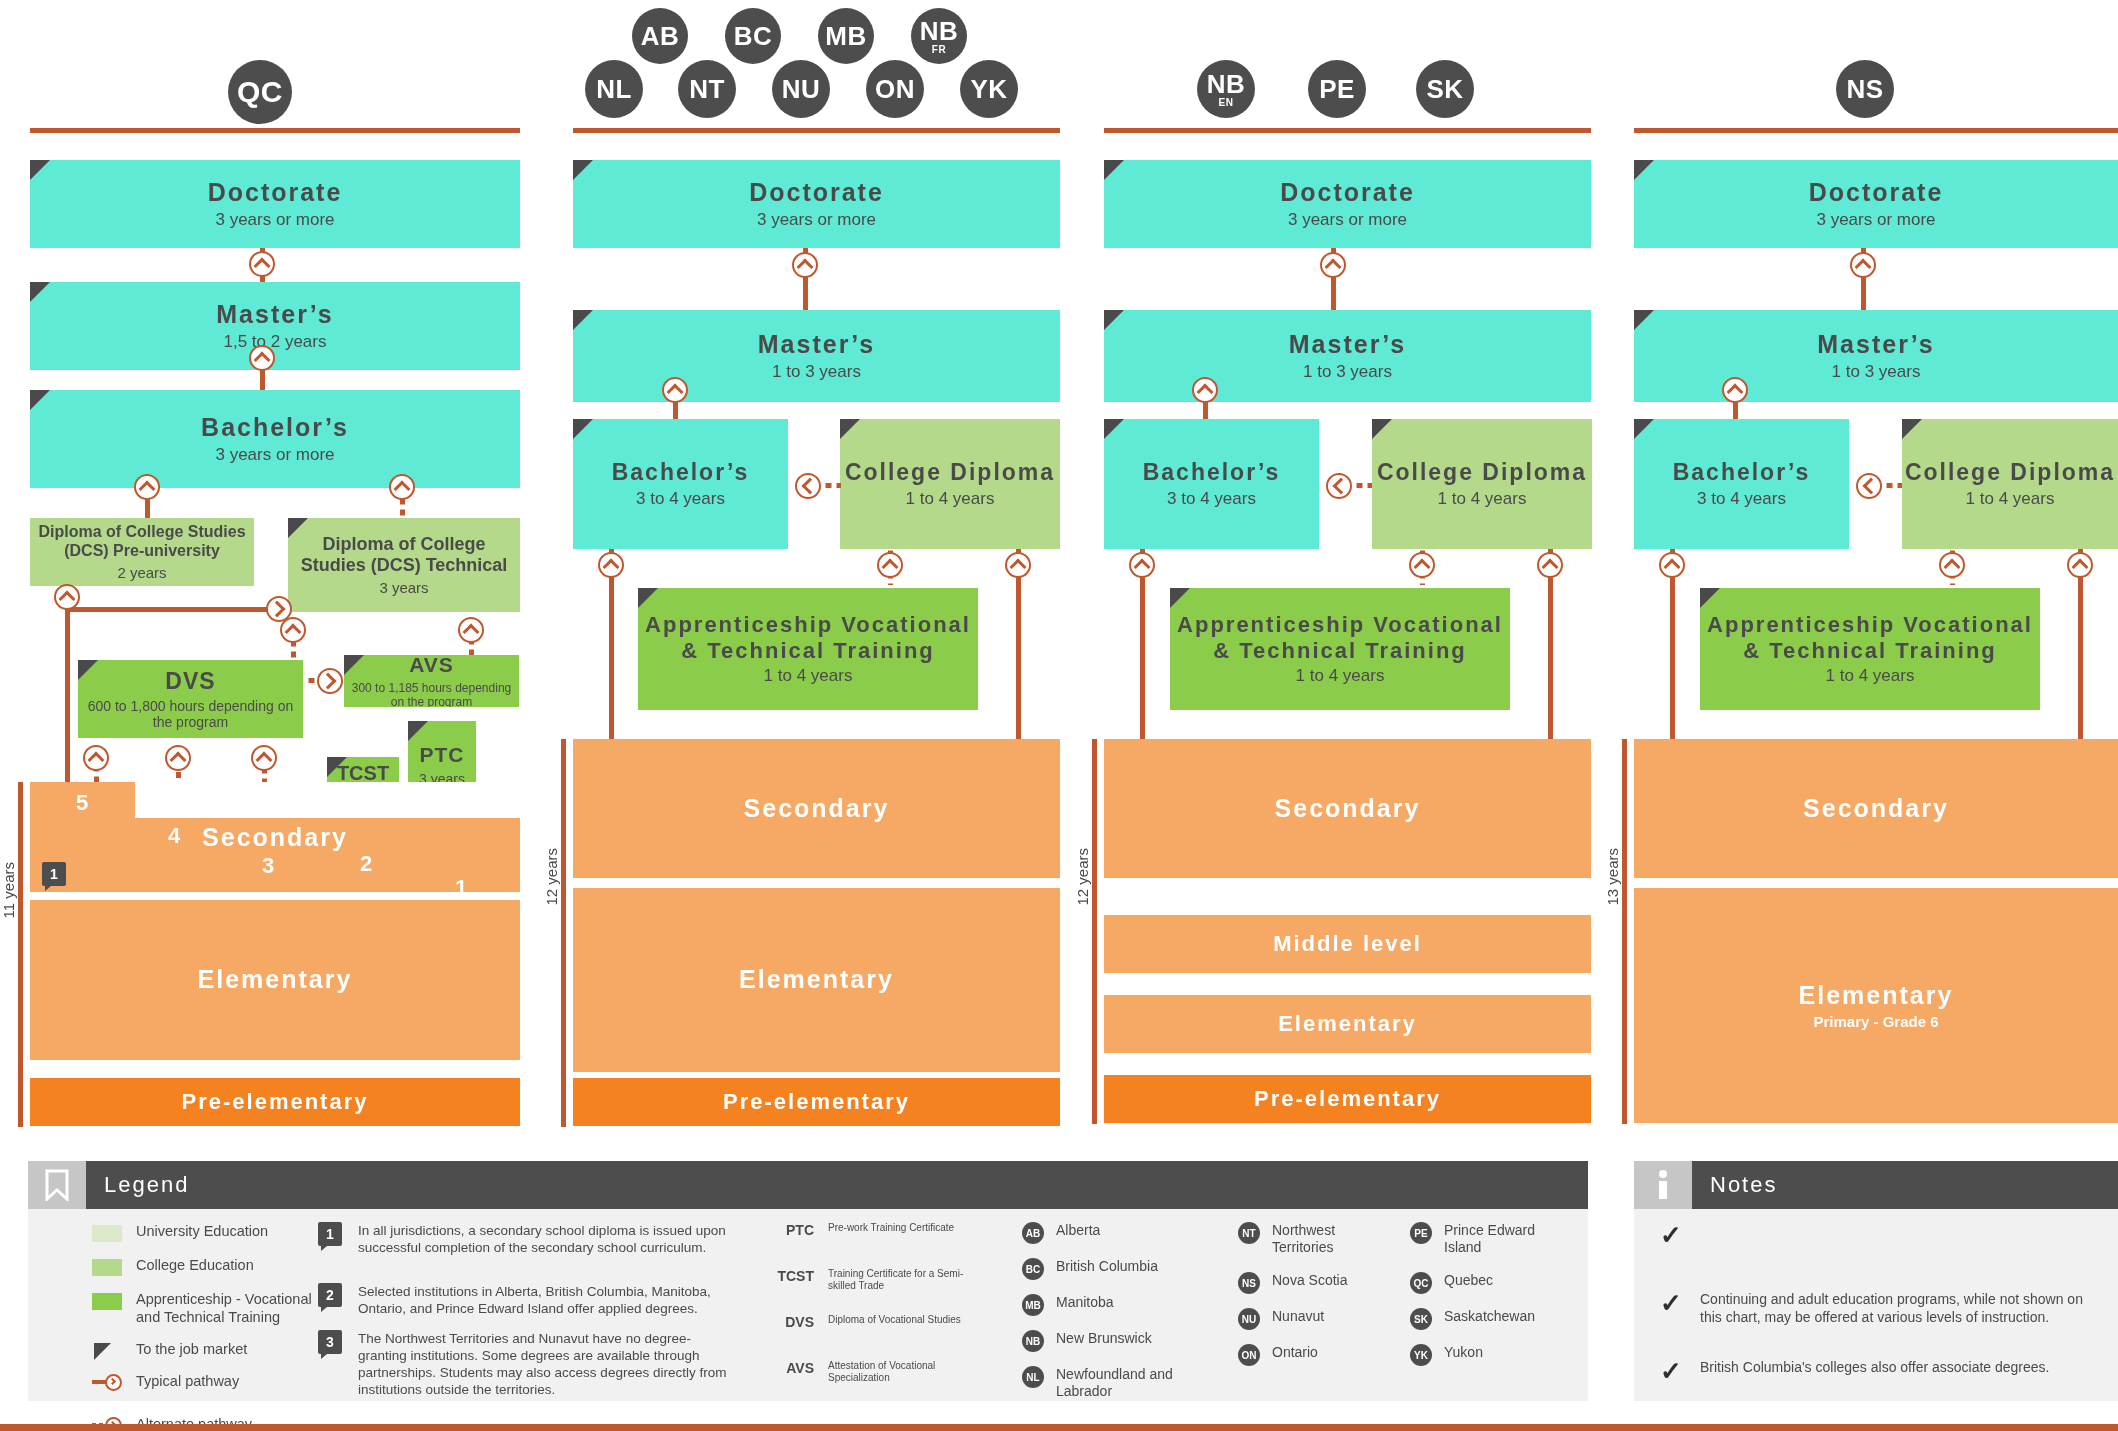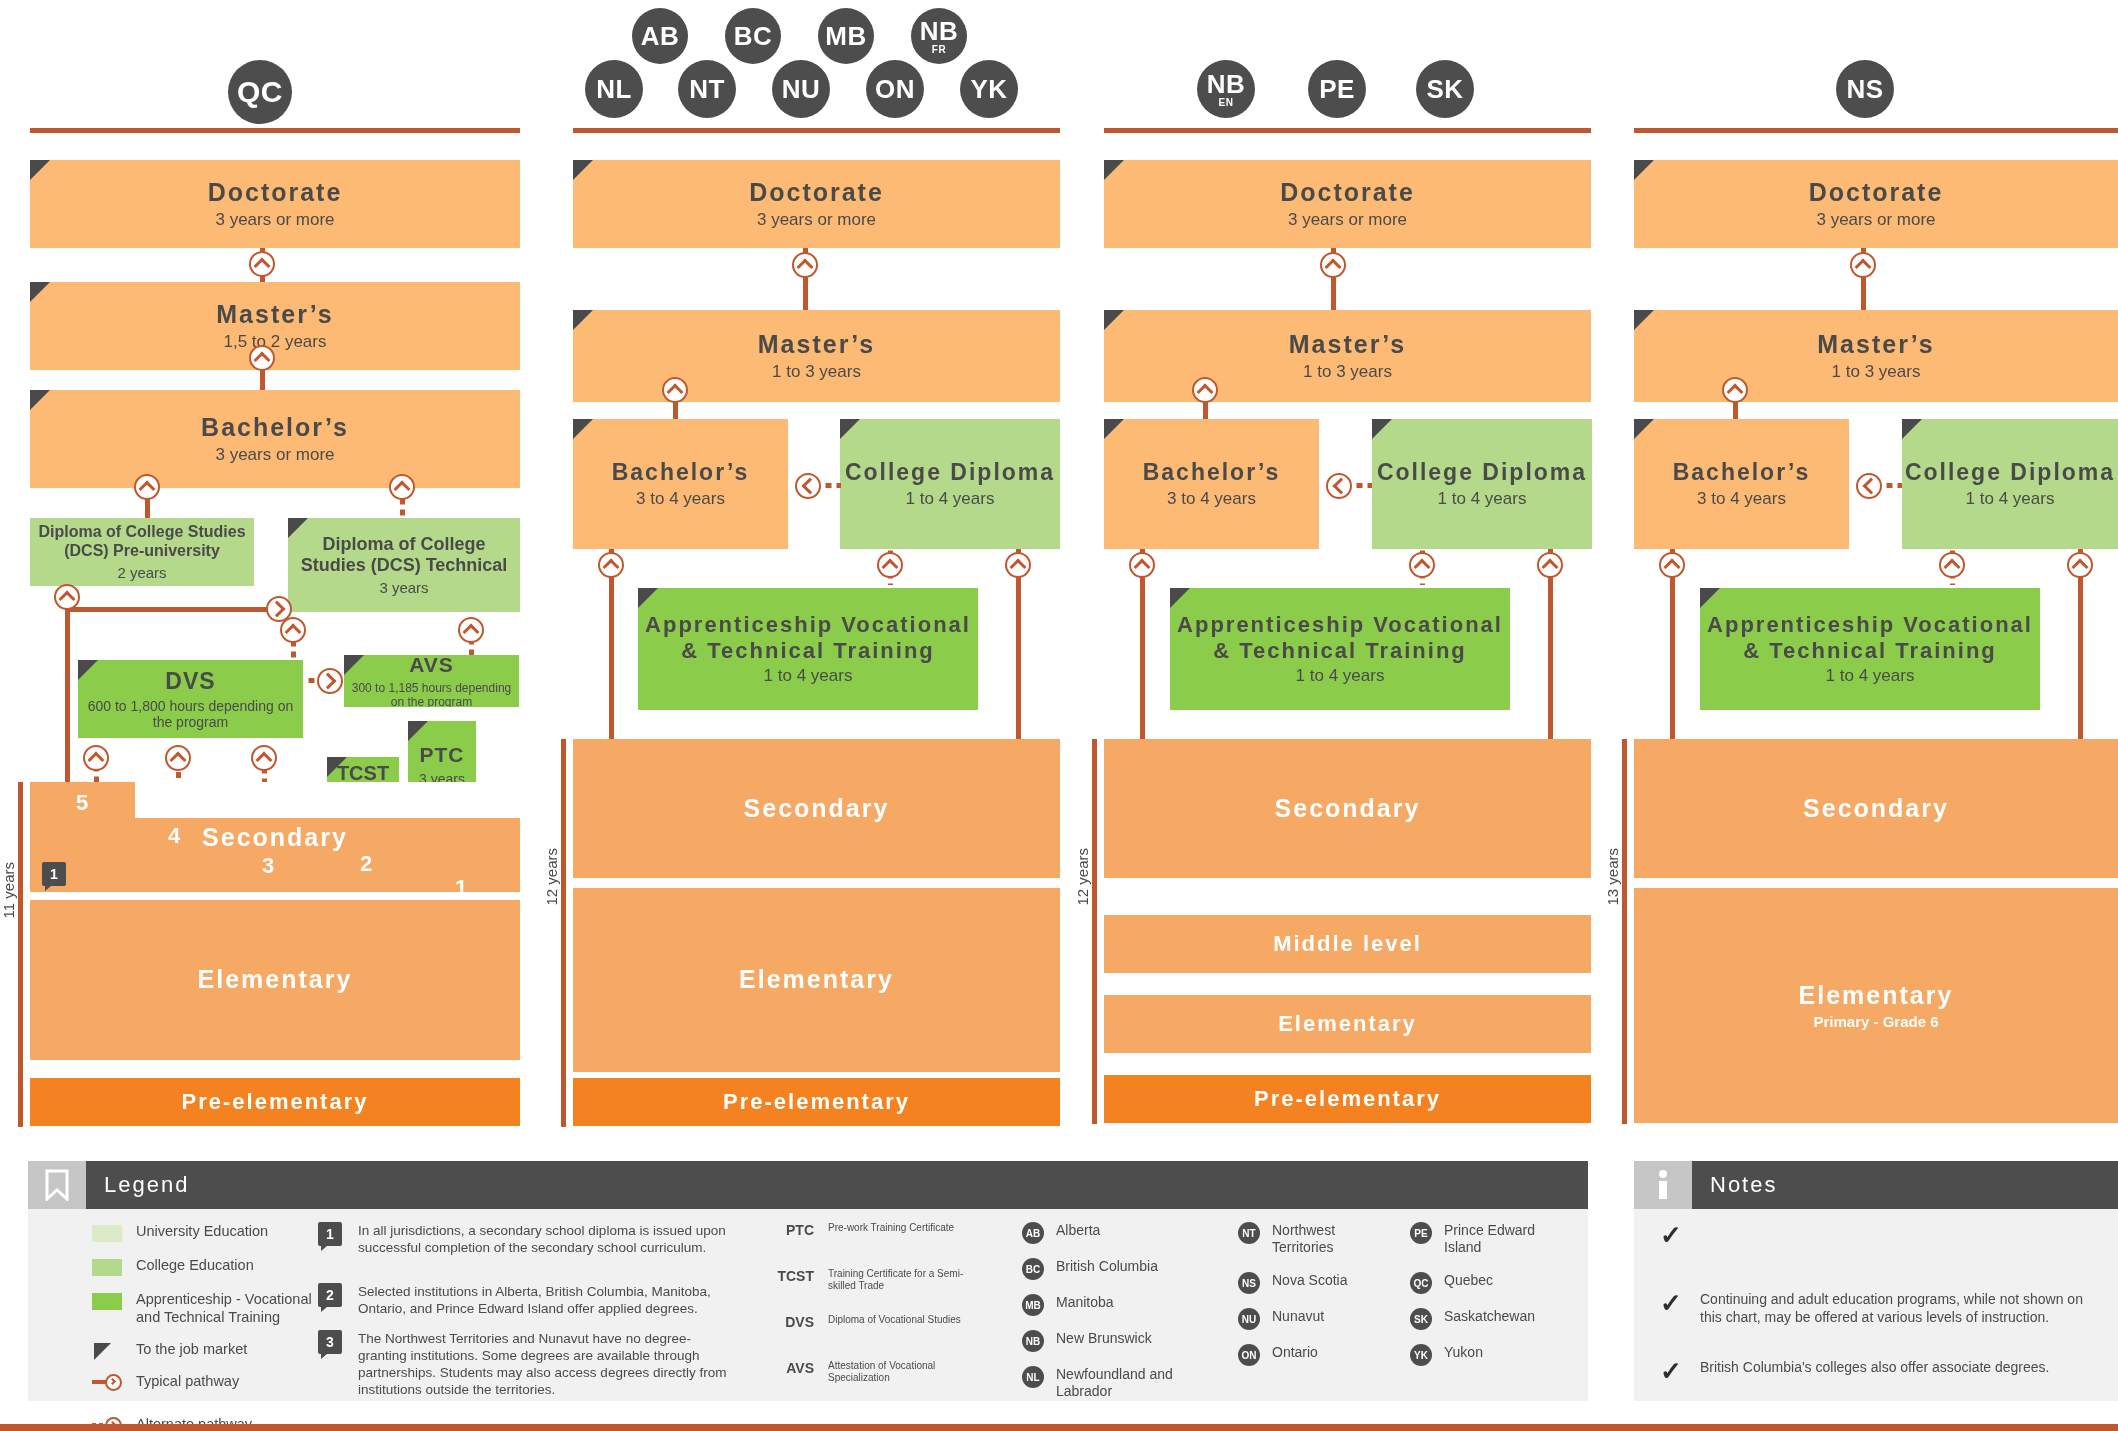--- a/index.html
+++ b/index.html
@@ -45,21 +45,21 @@
     overflow:hidden;
   }
   .box .t {
     font-weight:bold;
     letter-spacing:2px;
     font-size:25px;
     line-height:1.18;
   }
   .box .s { font-size:17px; margin-top:3px; letter-spacing:0; font-weight:normal;}
 
-  .uni  { background:#fdba74; }
+  .uni  { background:#5eead4; }
   .coll { background:#b5d98a; }
   .app  { background:#8ccc4b; }
   .orange { background:#f5a965; }
   .orange-dark { background:#f58220; }
   .orange .t, .orange-dark .t { color:#ffffff; }
 
   
   .job-corner {
     position:absolute; left:0; top:0;
     width:0;height:0;

